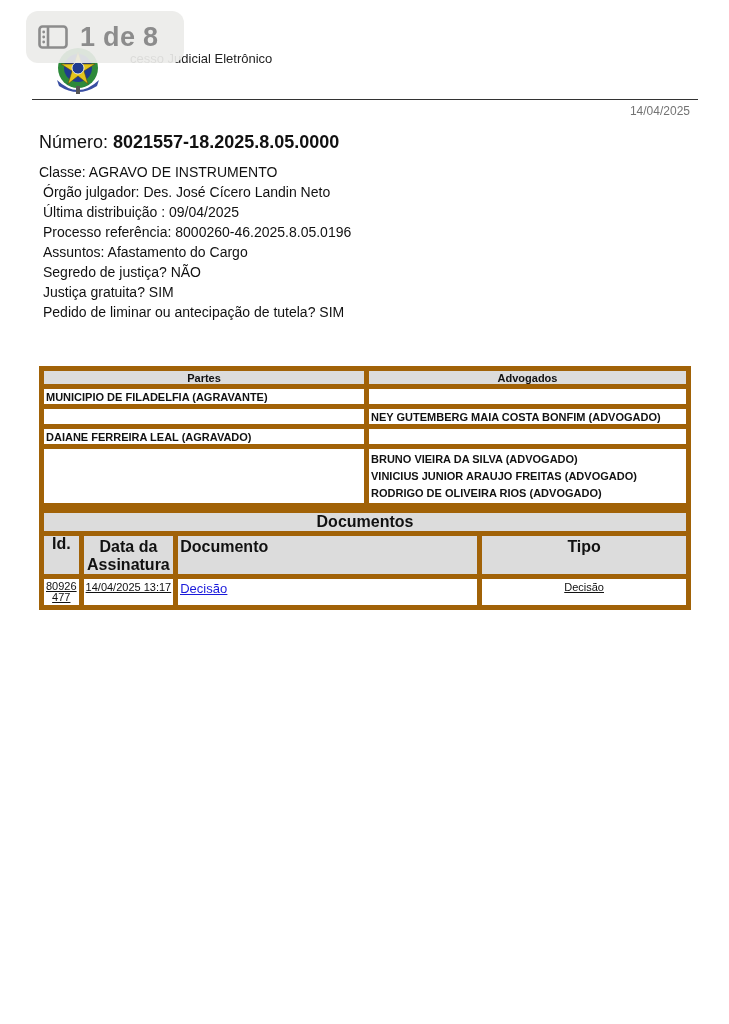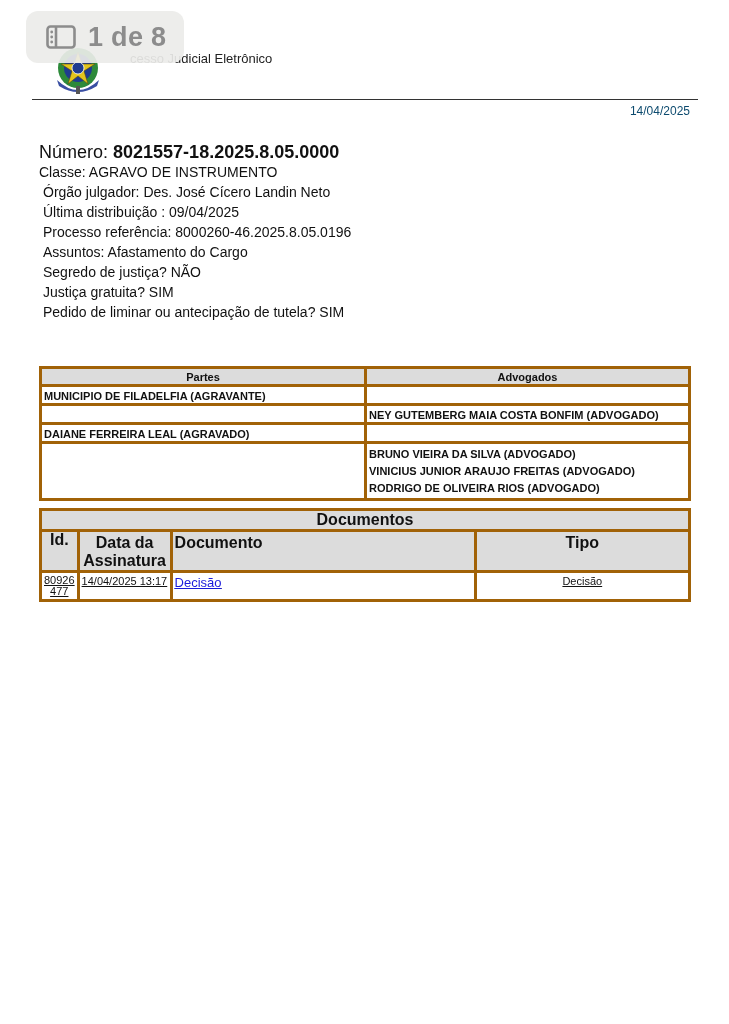--- a/index.html
+++ b/index.html
@@ -20,38 +20,38 @@
     .header-title {
       position: absolute; left: 130px; top: 51px;
       font-size: 13px; color: #222;
     }
     .header-rule {
       position: absolute; left: 32px; top: 99px; width: 666px; height: 0;
       border-top: 1.5px solid #333;
     }
     .print-date {
       position: absolute; right: 39px; top: 104px;
-      font-size: 12px; color: #0c4a6e;
+      font-size: 12px; color: #737373;
     }
 
     
     .page-indicator {
       position: absolute; left: 26px; top: 11px; width: 158px; height: 52px;
       background: rgba(236,236,233,0.92);
       border-radius: 12px;
-      display: flex; align-items: center; padding-left: 20px;
+      display: flex; align-items: center; padding-left: 12px;
       color: #8a8a8a;
       z-index: 5;
     }
     .page-indicator svg { width: 30px; height: 24px; margin-right: 12px; }
     .page-indicator .pi-text { font-size: 27px; font-weight: bold; letter-spacing: 0.3px; color: #8c8c8c; }
 
     
     .numero {
-      position: absolute; left: 39px; top: 142px;
+      position: absolute; left: 39px; top: 132px;
       font-size: 18px; color: #111;
     }
     .numero b { font-weight: bold; }
 
     .fields {
       position: absolute; left: 39px; top: 162px;
       font-size: 14px; color: #111;
       line-height: 20px;
     }
     .field { white-space: nowrap; }
@@ -60,21 +60,21 @@
     .field .val { font-weight: normal; }
 
     
     table {
       position: absolute; left: 39px;
       width: 652px;
       border-collapse: collapse;
       font-size: 11px;
     }
     table td, table th {
-      border: 3px solid #a16207;
+      border: 5px solid #a16207;
     }
     .partes { top: 366px; }
     .partes th {
       background: #dcdcdc; font-weight: bold; height: 18px; font-size: 11px;
       text-align: center;
     }
     .partes td {
       font-weight: bold; padding: 2px 2px 1px 2px; height: 19px; vertical-align: bottom;
       font-size: 11px;
     }

